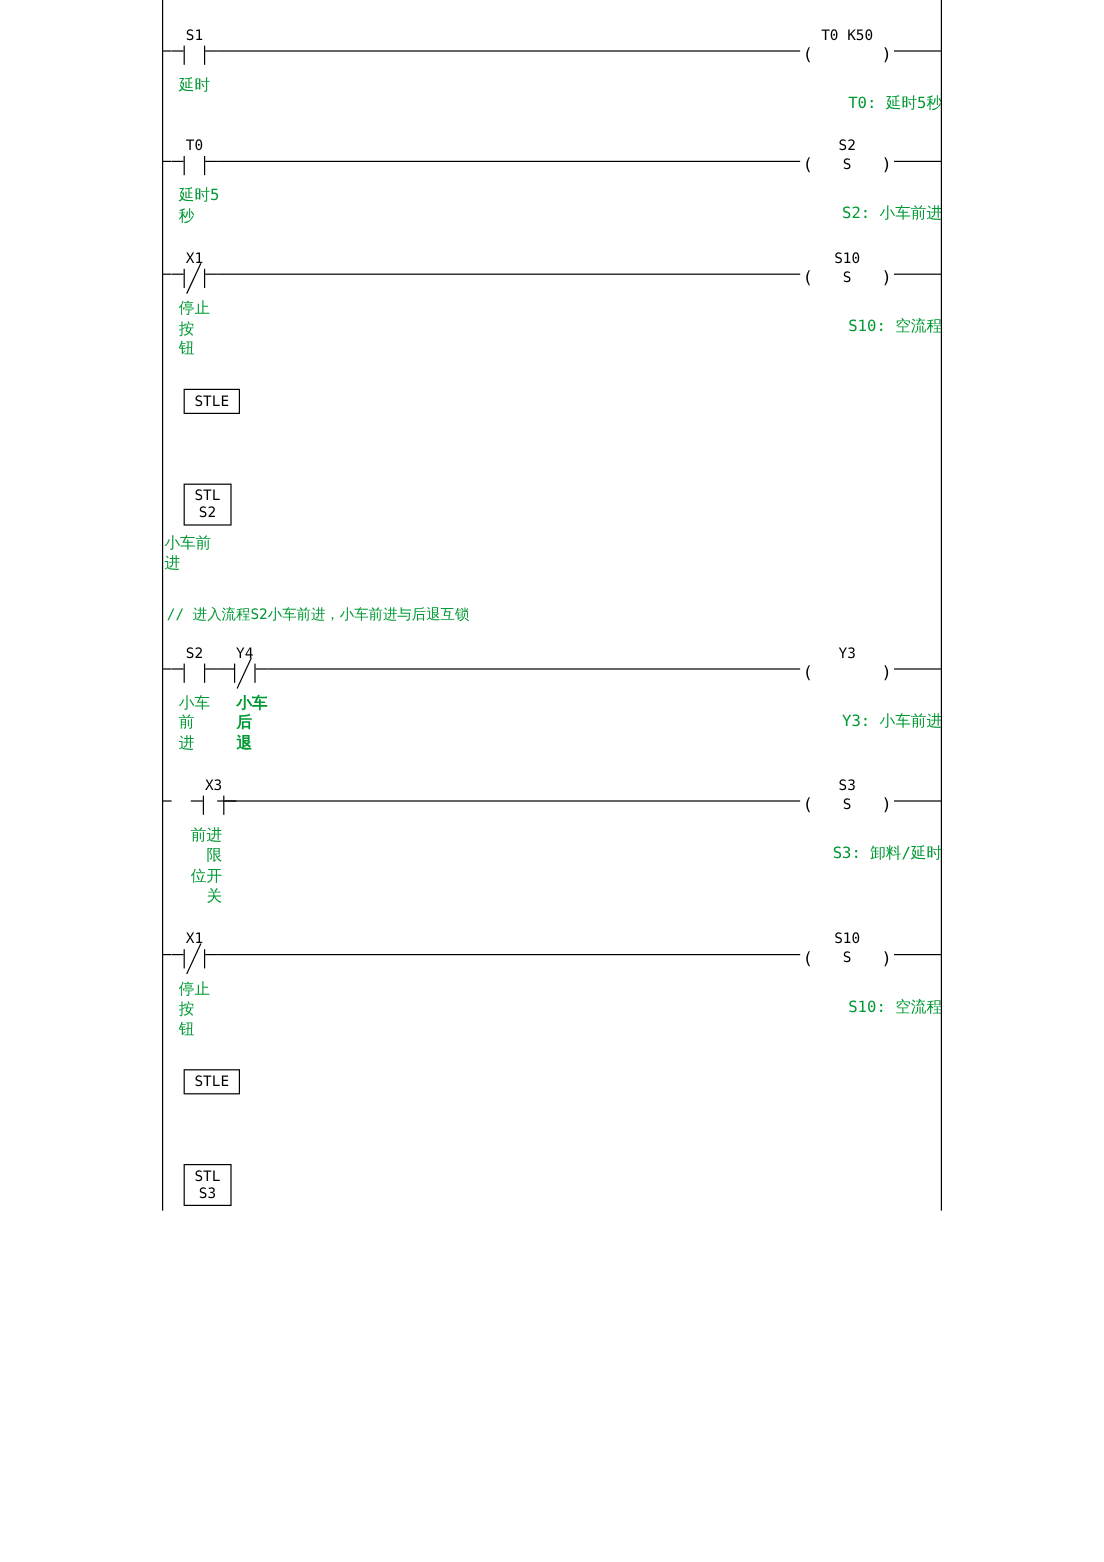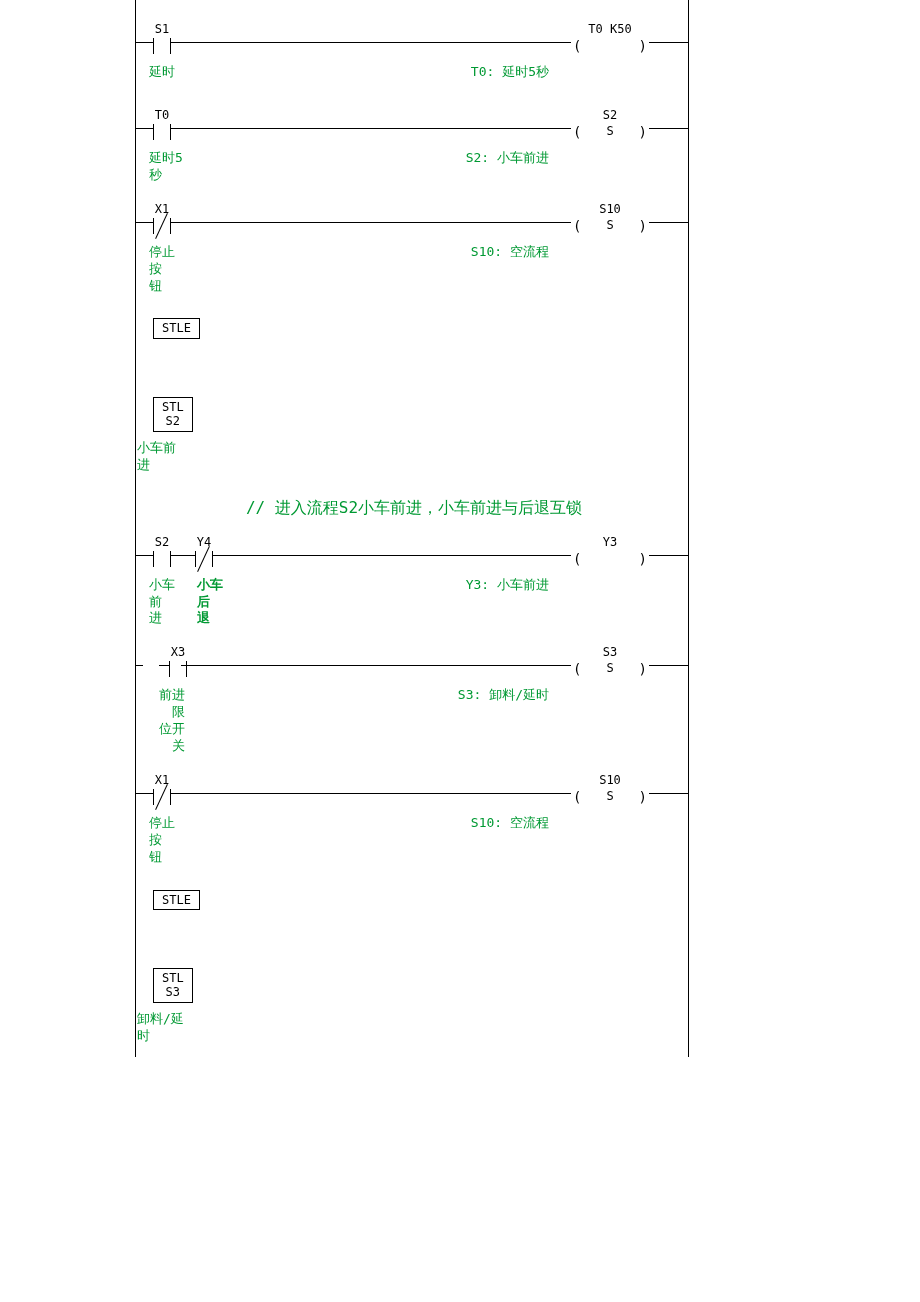--- a/index.html
+++ b/index.html
@@ -6,21 +6,21 @@
   body {
     margin: 0;
     padding: 0;
     background: #fff;
     font-family: "SimSun", "Microsoft YaHei", monospace;
     font-size: 13px;
     color: #000;
     width: 920px;
   }
   .ladder {
-    width: 554px;
+    width: 650px;
     margin-left: 135px;
     position: relative;
   }
   
   .rail-left, .rail-right {
     position: absolute;
     top: 0;
     bottom: 0;
     width: 1px;
     background: #000;
@@ -128,21 +128,21 @@
   
   .desc {
     color: #009933;
     font-size: 13px;
     line-height: 1.3;
     padding: 4px 0 20px 2px;
     min-height: 50px;
   }
   .desc .right {
     float: right;
-    padding-right: 140px;
+    margin-top: 15px;
   }
   .desc .contact-desc {
     display: inline-block;
     width: 48px;
     vertical-align: top;
     padding-left: 12px;
   }
 
   
   .block-box {
@@ -153,23 +153,22 @@
     font-size: 12px;
     text-align: center;
     color: #000;
     line-height: 1.2;
     min-width: 32px;
   }
   .block-row { padding: 4px 16px; }
 
   .comment-line {
     color: #009933;
-    font-size: 16px;
+    font-size: 12px;
     padding: 12px 0 18px 4px;
-    text-align: center;
   }
 
   .spacer { height: 50px; }
   .spacer-sm { height: 24px; }
 
   .clearfix::after { content:""; display:block; clear:both; }
 </style>
 </head>
 <body>
 
@@ -309,16 +308,14 @@
           <div class="stub-r"></div>
         </div>
       </div>
       <div class="desc clearfix"><span class="right">S10: 空流程</span><span class="contact-desc" style="white-space: pre-line;">停止按
 钮</span></div>
     </div>
   <div id="blocks-2">
       <div class="block-row"><div class="block-box"><div>STLE</div></div></div>
       <div class="spacer"></div>
       <div class="block-row"><div class="block-box"><div>STL</div><div>S3</div></div></div>
-      <div class="desc" style="white-space: pre-line; padding-bottom: 6px;">卸料/延
-时</div>
     </div>
 </div>
 
 </body></html>

